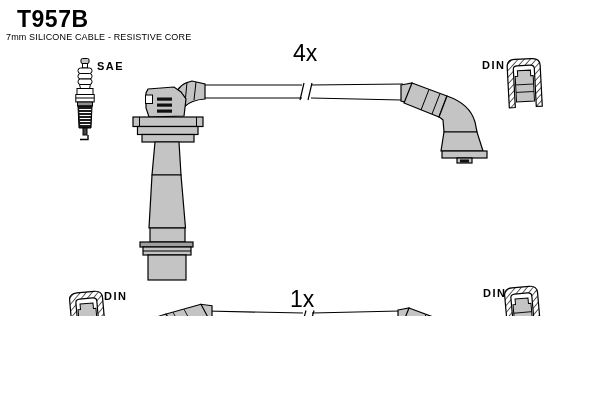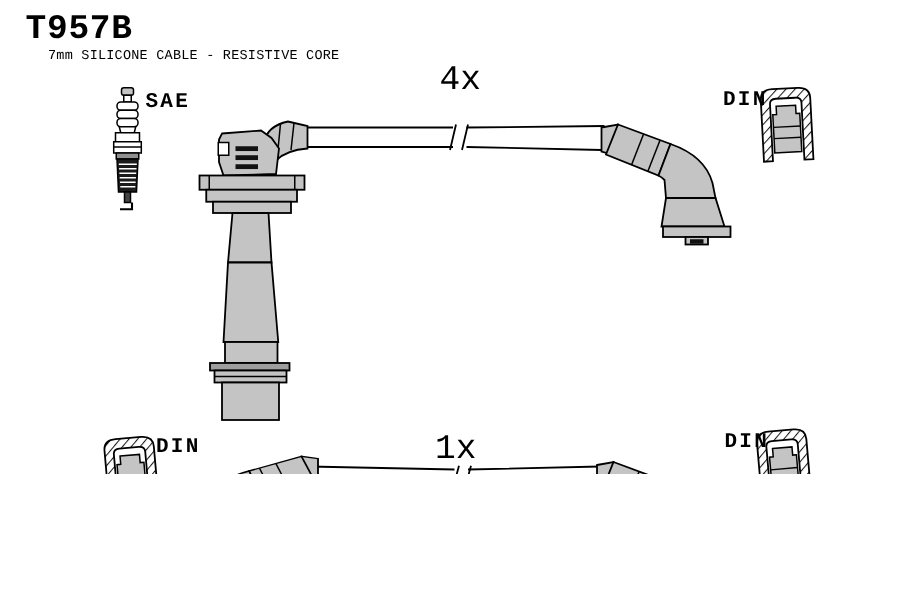--- a/index.html
+++ b/index.html
@@ -1,30 +1,30 @@
 <!DOCTYPE html>
 <html><head>
 <meta charset="utf-8">
 <style>
   *{margin:0;padding:0;box-sizing:border-box}
   html,body{background:#fff}
   .page{position:relative;width:600px;height:316px;background:#fff;overflow:hidden;
-        font-family:Liberation Mono, monospace;color:#000}
+        font-family:Liberation Sans, sans-serif;color:#000}
   .diagram-svg{position:absolute;left:0;top:0;width:600px;height:400px}
   .label{position:absolute;white-space:nowrap}
   .part-number{left:17px;top:6px;font-size:23px;font-weight:700;letter-spacing:.5px}
-  .subtitle{left:32px;top:32px;font-size:9px;letter-spacing:.15px}
+  .subtitle{left:6px;top:32px;font-size:9px;letter-spacing:.15px}
   .brand{left:393px;top:3px;font-size:28px;line-height:28px;font-weight:700;font-style:italic;
          letter-spacing:1px;color:#9e9e9e}
   .brand::after{content:"";position:absolute;inset:3px 0 4px 0;
          background:repeating-linear-gradient(to bottom,rgba(255,255,255,0) 0 3px,#fff 3px 5px)}
   .qty{font-size:23px;font-weight:400}
   .qty-top{left:293px;top:40px}
   .qty-bottom{left:290px;top:286px}
-  .std{font-size:14px;font-weight:700;letter-spacing:1.5px}
+  .std{font-size:11px;font-weight:700;letter-spacing:1.5px}
   .sae{left:97px;top:60px}
   .din-tr{left:482px;top:59px}
   .din-bl{left:104px;top:290px}
   .din-br{left:483px;top:287px}
 </style>
 </head>
 <body>
 
 <div class="page">
 

